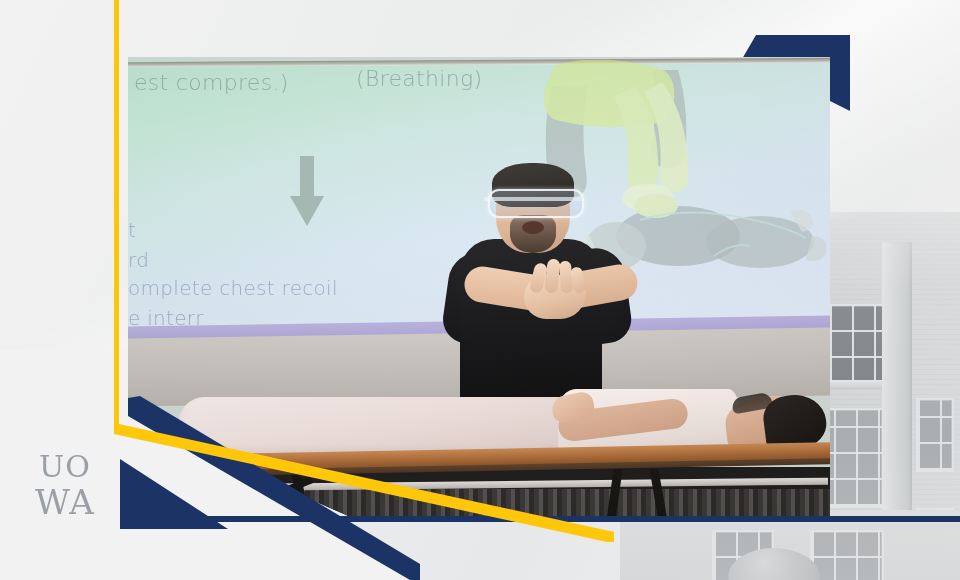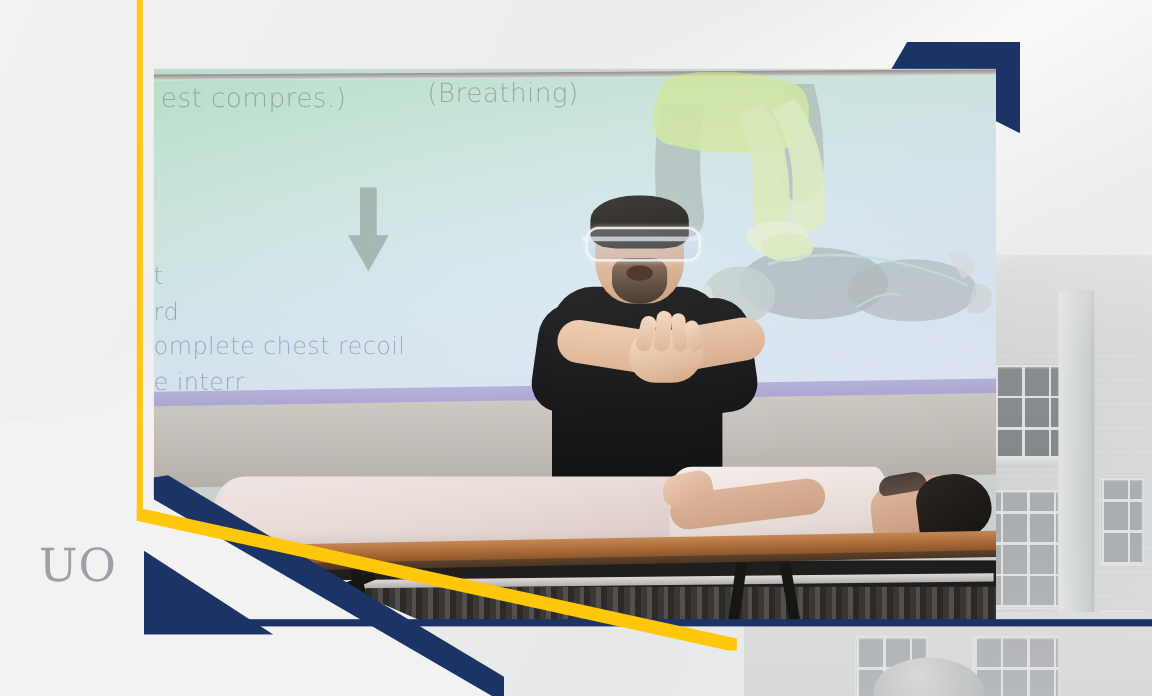--- a/index.html
+++ b/index.html
@@ -432,21 +432,21 @@
     width: 86px; height: 76px;
     color: #9aa0a6;
     font-family: "DejaVu Serif", serif;
   }
   .logo-line {
     font-weight: 400;
     letter-spacing: 1px;
     line-height: 1;
     text-align: center;
   }
-  .logo-uo { font-size: 38px; }
+  .logo-uo { font-size: 30px; }
   .logo-wa { font-size: 34px; margin-top: 3px; }
 
   
   .navy-tri {
     position: absolute;
     left: 120px; top: 459px;
     width: 108px; height: 70px;
     background: #1b3365;
     clip-path: polygon(0 0, 100% 100%, 0 100%);
   }
@@ -615,15 +615,16 @@
   <div class="photo-baseline"></div>
 
   <div class="yellow-vert"></div>
 
   <svg class="yellow-diag" viewBox="0 0 520 120">
     <polygon points="0,0 5,0 500,108 500,118 493,118 0,10" fill="#ffc709"></polygon>
   </svg>
 
   <div class="logo">
     <div class="logo-line logo-uo">UO</div>
+    <div class="logo-line logo-wa">WA</div>
   </div>
 
 </div>
 
 </body></html>

